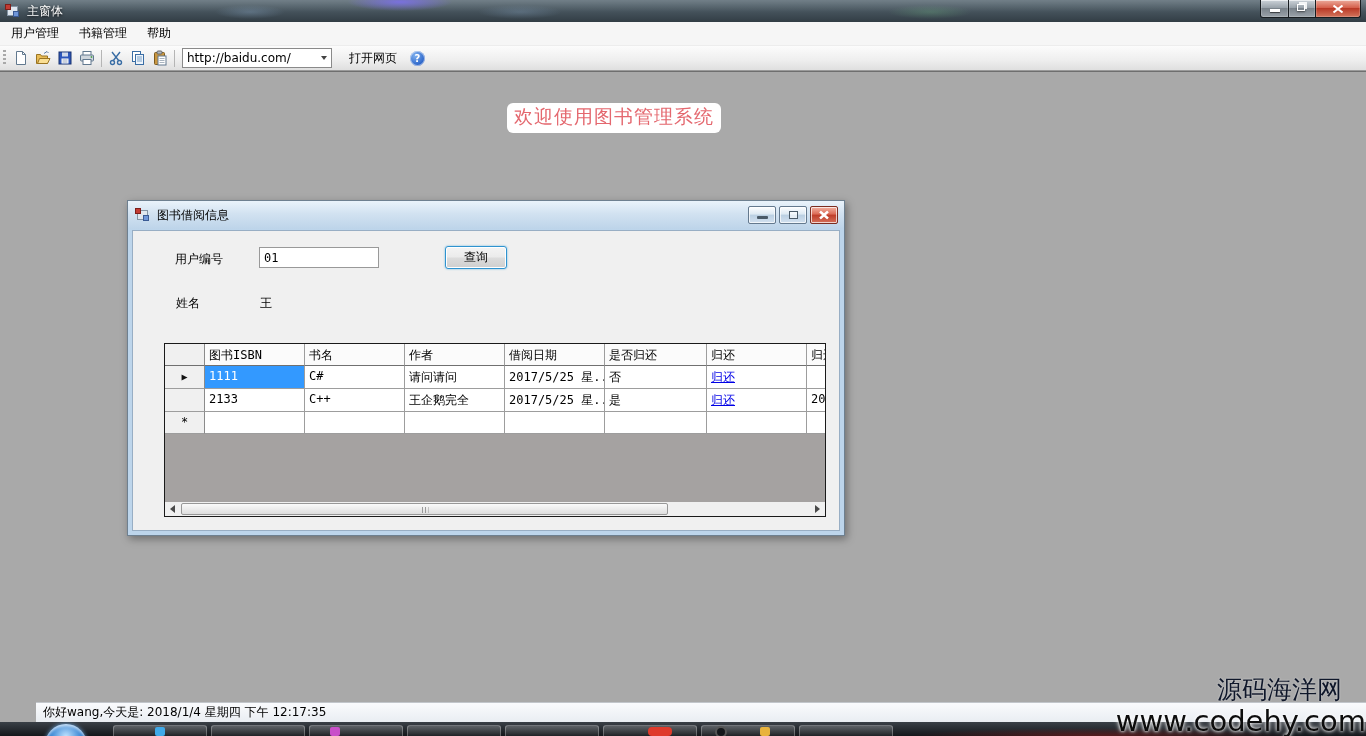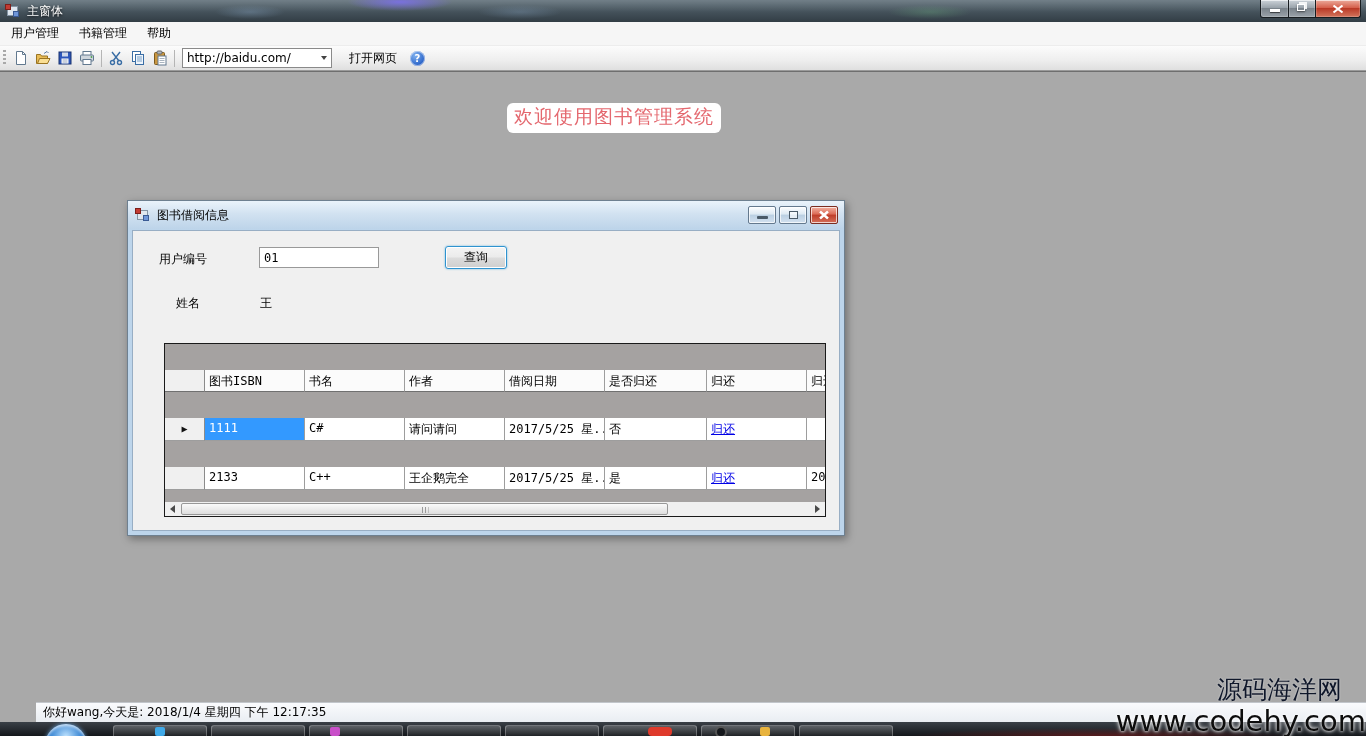--- a/index.html
+++ b/index.html
@@ -94,21 +94,21 @@
   .qbtn {
     position:absolute; left:312px; top:15px; width:62px; height:23px;
     border:1px solid #2f93cf; border-radius:3px;
     background:linear-gradient(#f4f4f4,#ebebeb 48%,#dcdcdc 52%,#cfcfcf);
     box-shadow:inset 0 0 0 1px #fff, 0 0 2px rgba(60,160,220,.8);
     font-size:12px; text-align:center; line-height:21px;
   }
   
   .grid { position:absolute; left:31px; top:112px; width:662px; height:174px; border:1px solid #1a1a1a;
     background:#a5a2a1; font-family:"DejaVu Sans Mono","DejaVu Sans",monospace; overflow:hidden; }
-  .g-row { display:flex; height:23px;margin-top:26px; }
+  .g-row { display:flex; height:23px; }
   .g-row.g-head { height:22px; }
   .gc { border-right:1px solid #9d9d9d; border-bottom:1px solid #9d9d9d; overflow:hidden; white-space:nowrap;
     padding:3px 0 0 4px; background:#fff; flex:0 0 auto; }
   .g-head .gc { background:#fbfbfb; border-bottom:1px solid #707070; }
   .gc.rowhead { background:#f0f0f0; border-right:1px solid #8b8b8b; padding-left:0; text-align:center; }
   .c0{width:40px}.c1{width:100px}.c2{width:100px}.c3{width:100px}.c4{width:100px}.c5{width:102px}.c6{width:100px}.c7{width:20px}
   .sel { background:#3399ff; color:#fff; }
   .linkcell { color:#0000e6; text-decoration:underline; cursor:pointer; }
   .cur-arrow { color:#111; font-size:10px; }
   .g-filler { height:61px; background:#a5a2a1; }
@@ -266,21 +266,21 @@
               <span class="cb-max"></span>
             </div>
           <div class="cbtn cls">
             <svg class="glyph-x" viewBox="0 0 11 9">
                 <path d="M1.5 1 L9.5 8 M9.5 1 L1.5 8" stroke="#fff" stroke-width="2.4"></path>
               </svg>
           </div>
         </div>
       </div>
       <div class="cw-client">
-        <span class="lbl" style="left:26px;top:20px;">用户编号</span>
+        <span class="lbl" style="left:42px;top:20px;">用户编号</span>
         <input class="txtbox" type="text" value="01" style="">
         <div class="qbtn">查询</div>
         <span class="lbl" style="left:43px;top:64px;">姓名</span>
         <span class="lbl" style="left:127px;top:64px;">王</span>
 
         <div class="grid">
           <div class="g-row g-head">
             <div class="gc c0 rowhead"></div>
             <div class="gc c1">图书ISBN</div>
             <div class="gc c2">书名</div>

